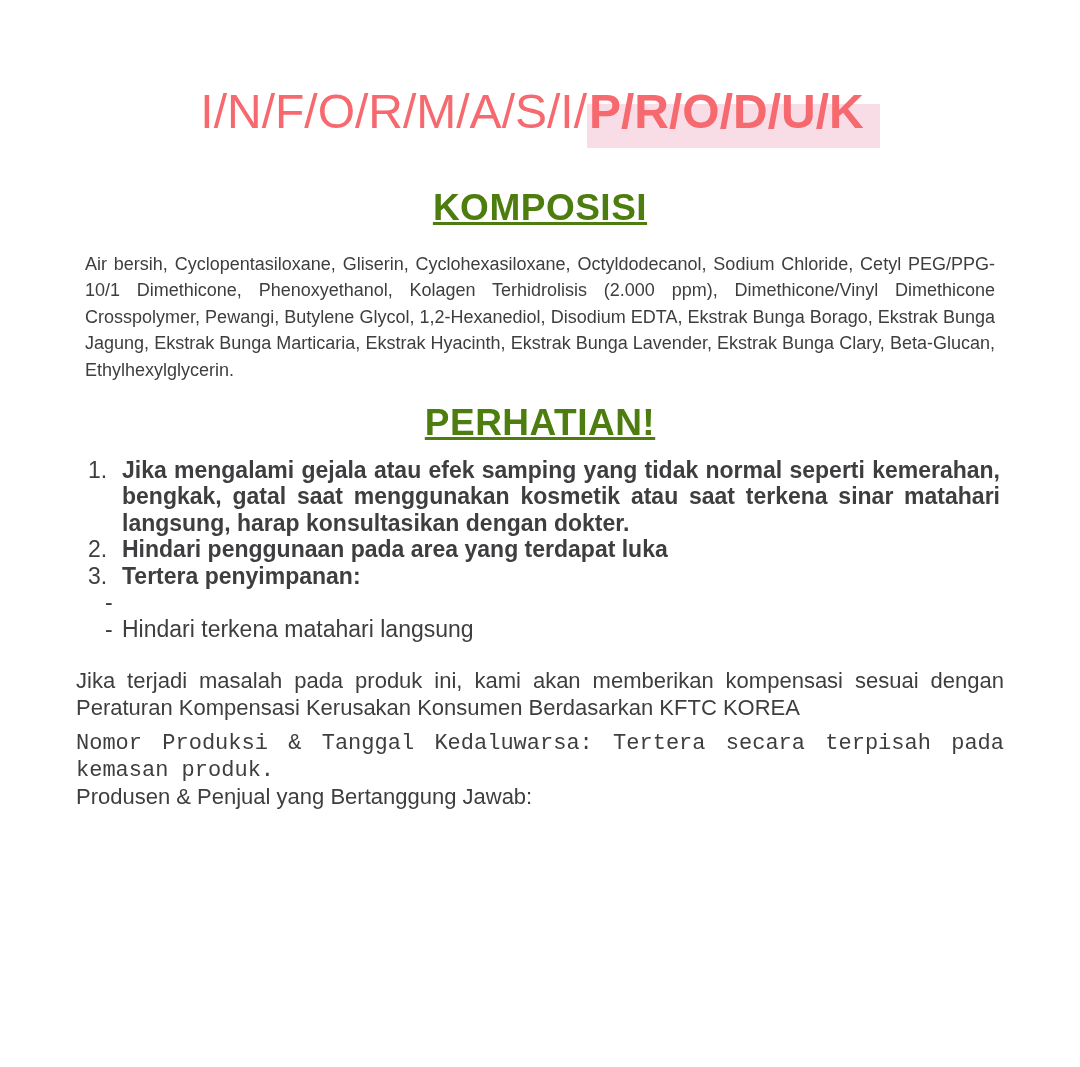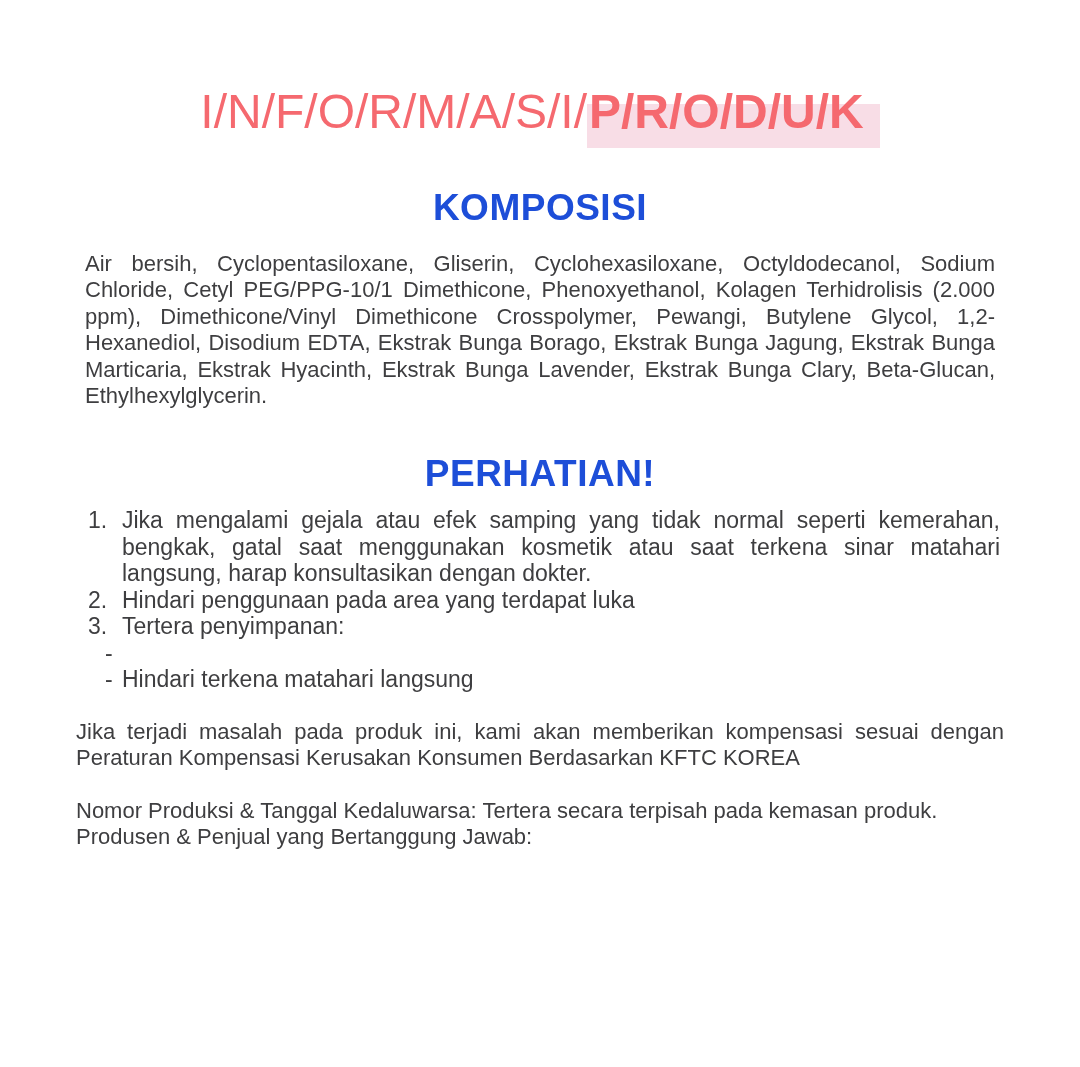--- a/index.html
+++ b/index.html
@@ -35,50 +35,51 @@
     background: linear-gradient(to bottom, rgba(0,0,0,0) 30%, #f8dde6 30%);
     padding: 0 16px 10px 2px;
   }
   
   h2 {
     margin: 0;
     text-align: center;
     font-size: 37px;
     line-height: 1.1;
     font-weight: 600;
-    color: #1d4ed8;
+    color: #4d7c0f;
     letter-spacing: 0.5px;
+    text-decoration: underline;
   }
   .sec-komposisi h2 { margin-top: 52px; }
   .sec-komposisi p {
     margin: 22px 85px 0 85px;
-    font-size: 22px;
+    font-size: 18px;
     line-height: 26.5px;
     text-align: justify;
   }
-  .sec-perhatian h2 { margin-top: 44px; }
+  .sec-perhatian h2 { margin-top: 20px; }
   .warn-list {
     margin: 13px 80px 0 88px;
     font-size: 23px;
     line-height: 26.5px;
   }
   .li { display: flex; }
   .num { flex: 0 0 34px; width: 34px; }
-  .litext { flex: 1; }
+  .litext { flex: 1; font-weight: bold; }
   .just { text-align: justify; }
   .subli { display: flex; padding-left: 17px; }
   .dash { flex: 0 0 17px; width: 17px; }
   .sec-info h2 { margin-top: 36px; }
   .sec-info p {
     margin: 0 76px;
     font-size: 22px;
     line-height: 26.5px;
   }
   .sec-info p.lead { margin-top: 26px; }
-  .sec-info p.gap-top { margin-top: 26px; }
+  .sec-info p.gap-top { margin-top: 10px; font-family: Liberation Mono, monospace; }
 </style>
 </head>
 <body>
 
 <div class="page">
 
   <h1 class="title"><span class="t-light">I/N/F/O/R/M/A/S/I/</span><span class="t-bold">P/R/O/D/U/K</span></h1>
 
   <section class="sec-komposisi">
     <h2>KOMPOSISI</h2>

